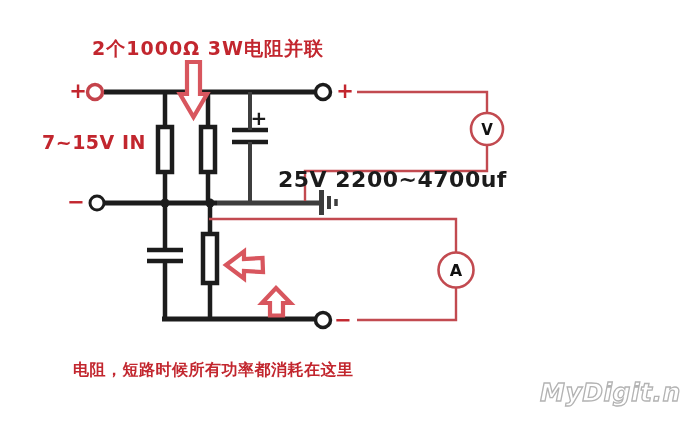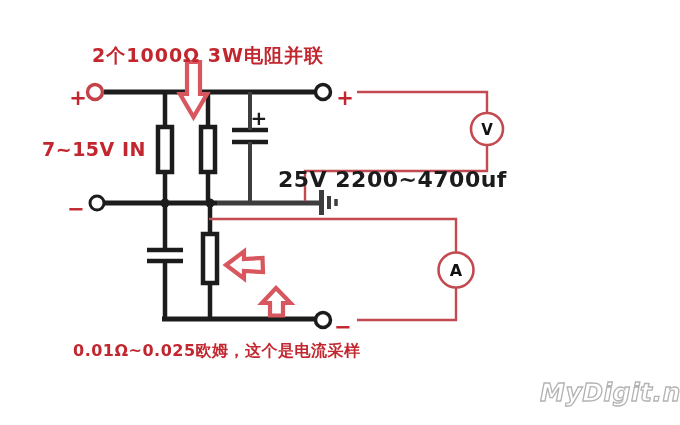--- a/index.html
+++ b/index.html
@@ -2,21 +2,21 @@
 <html><head>
 <meta charset="utf-8">
 <style>
   html,body{margin:0;padding:0;background:#ffffff;}
   #stage{
     position:relative;width:680px;height:425px;background:#ffffff;overflow:hidden;
     font-family:"DejaVu Sans","Liberation Sans",sans-serif;
   }
   #circuit-svg{position:absolute;left:0;top:0;}
   .lbl{position:absolute;font-weight:bold;white-space:nowrap;}
-  .red{color:#c2262e;margin-top:7px;}
+  .red{color:#c2262e;}
   .blk{color:#1b1b1b;}
   .note-top{left:92px;top:36px;font-size:19px;letter-spacing:1px;}
   .input-lbl{left:42px;top:131px;font-size:19px;letter-spacing:0.5px;}
   .sign{width:18px;text-align:center;font-size:21px;line-height:24px;}
   .sign-plus-in{left:69px;top:79px;}
   .sign-minus-in{left:67px;top:190px;}
   .sign-plus-out{left:336px;top:79px;}
   .sign-minus-out{left:334px;top:308px;}
   .cap-plus{left:250px;top:106px;width:18px;text-align:center;font-size:20px;line-height:24px;}
   .cap-lbl{left:278px;top:145px;font-size:22px;letter-spacing:0.5px;margin-top:22px;}
@@ -103,17 +103,17 @@
   <div class="lbl red sign sign-minus-in">−</div>
   <div class="lbl red sign sign-plus-out">+</div>
   <div class="lbl red sign sign-minus-out">−</div>
 
   <div class="lbl blk cap-plus">+</div>
   <div class="lbl blk cap-lbl">25V 2200~4700uf</div>
 
   <div class="lbl meter-letter v-letter">V</div>
   <div class="lbl meter-letter a-letter">A</div>
 
-  <div class="lbl red note-bottom1">0.01Ω~0.025欧姆，这个是电流采样</div>
+  <div class="lbl red note-bottom2">电阻，短路时候所有功率都消耗在这里</div>
 
   <div class="wm wm2">MyDigit.net</div>
 
 </div>
 
 </body></html>

